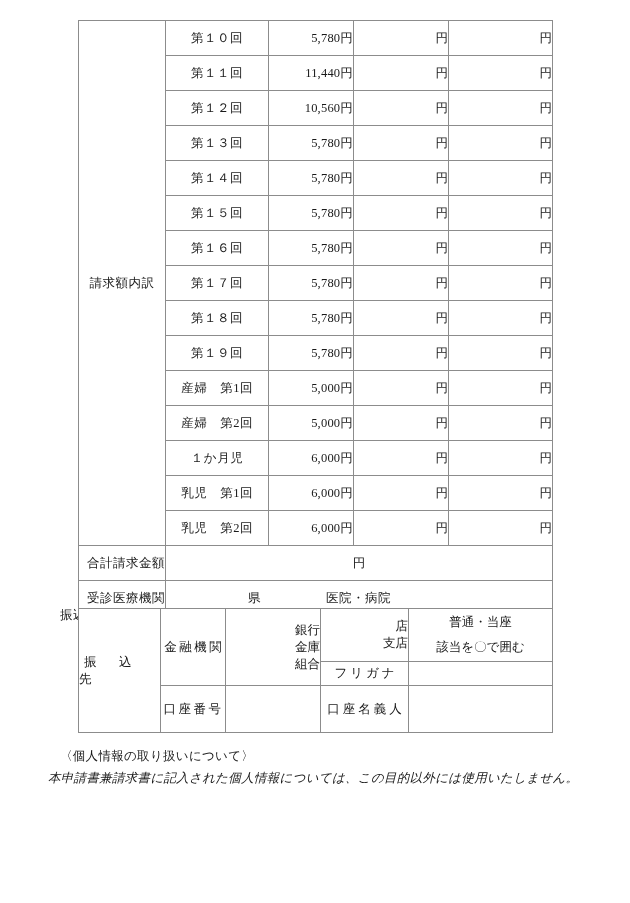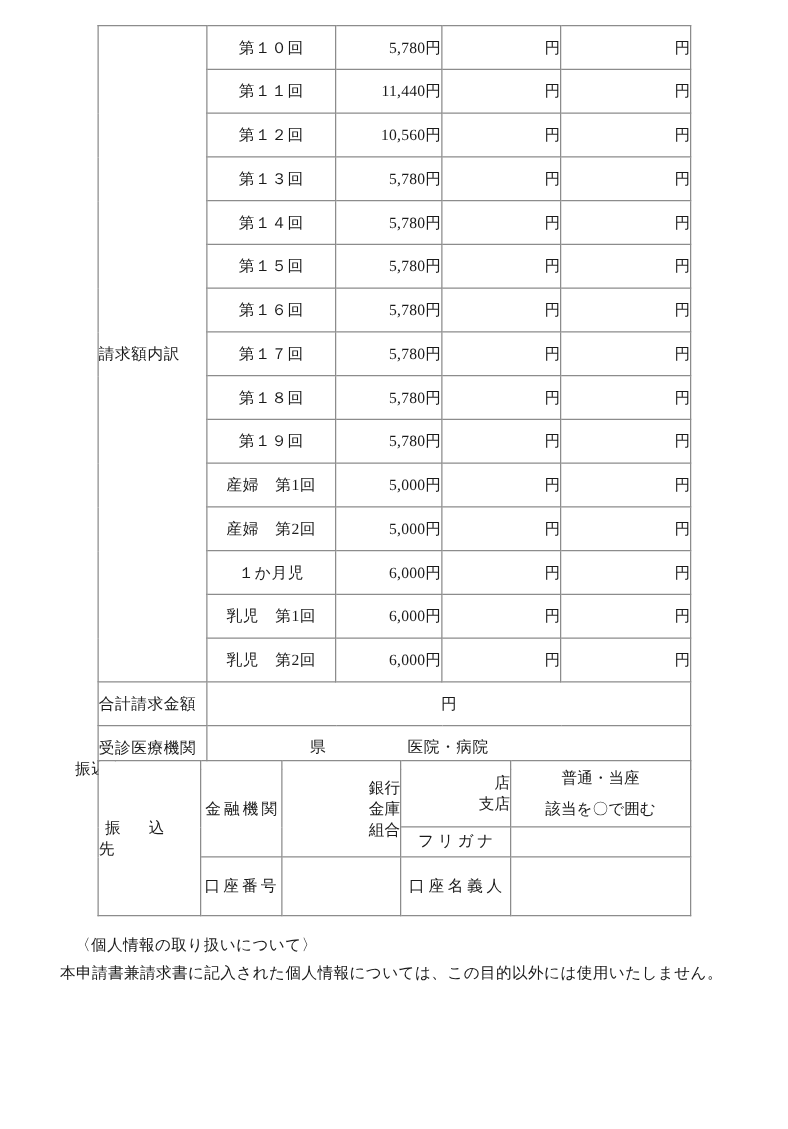--- a/index.html
+++ b/index.html
@@ -34,21 +34,21 @@
     vertical-align: middle;
     background: #fff;
   }
   .col-label   { width: 87px;  }
   .col-visit   { width: 103px; }
   .col-amount  { width: 85px;  }
   .col-mid     { width: 95px;  }
   .col-right   { width: 104px; }
 
   .cell-rowlabel {
-    text-align: left;
+    text-align: center;
     padding-left: 8px;
     font-size: 12.5px;
     letter-spacing: 0.5px;
   }
   .cell-visit {
     text-align: center;
     letter-spacing: 0.5px;
   }
   .cell-amount {
     text-align: right;
@@ -59,21 +59,21 @@
   .cell-yen {
     text-align: right;
     padding-right: 9px;
     font-size: 12px;
   }
   .cell-span-center {
     text-align: center;
     font-size: 12.5px;
   }
   .footer-label {
-    text-align: left;
+    text-align: right;
     padding-left: 6px;
     font-size: 12.5px;
     letter-spacing: 0.5px;
   }
   .hospital-line {
     position: relative;
     height: 100%;
     display: block;
   }
   .hospital-line .pref {
@@ -169,21 +169,21 @@
   .notice {
     position: absolute;
     left: 22px;
     top: 745px;
     font-size: 12.5px;
     line-height: 22px;
     letter-spacing: 0.3px;
     margin-left: 26px;
   }
   .notice-heading { display: block; padding-left: 12px; }
-  .notice-body { display: block; }
+  .notice-body { display: block; font-style: italic; }
 </style>
 </head>
 <body>
 
 <table class="billing-table">
   <colgroup>
     <col class="col-label">
       <col class="col-visit">
       <col class="col-amount">
       <col class="col-mid">

